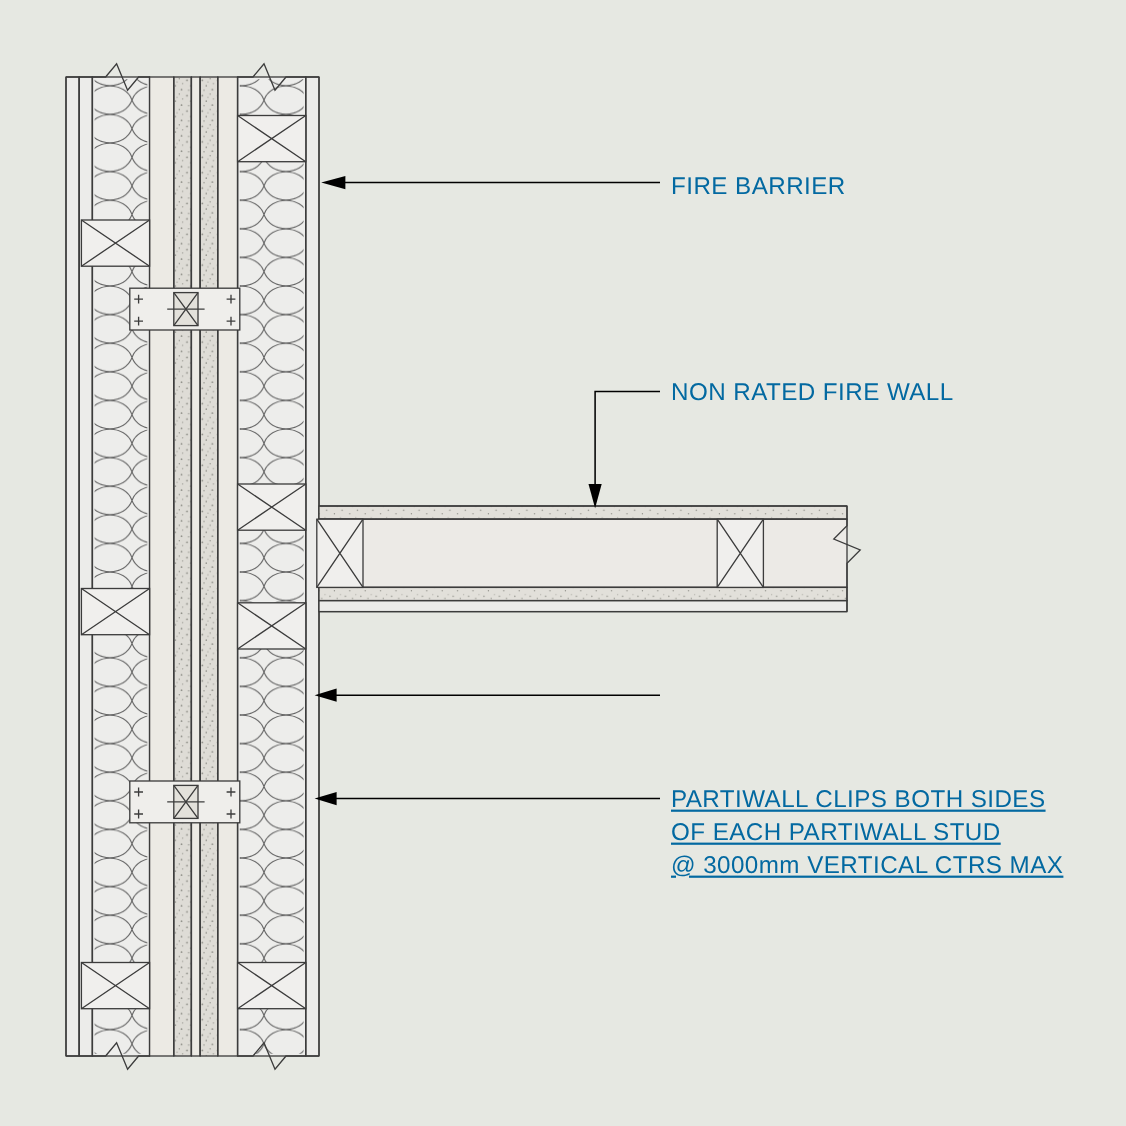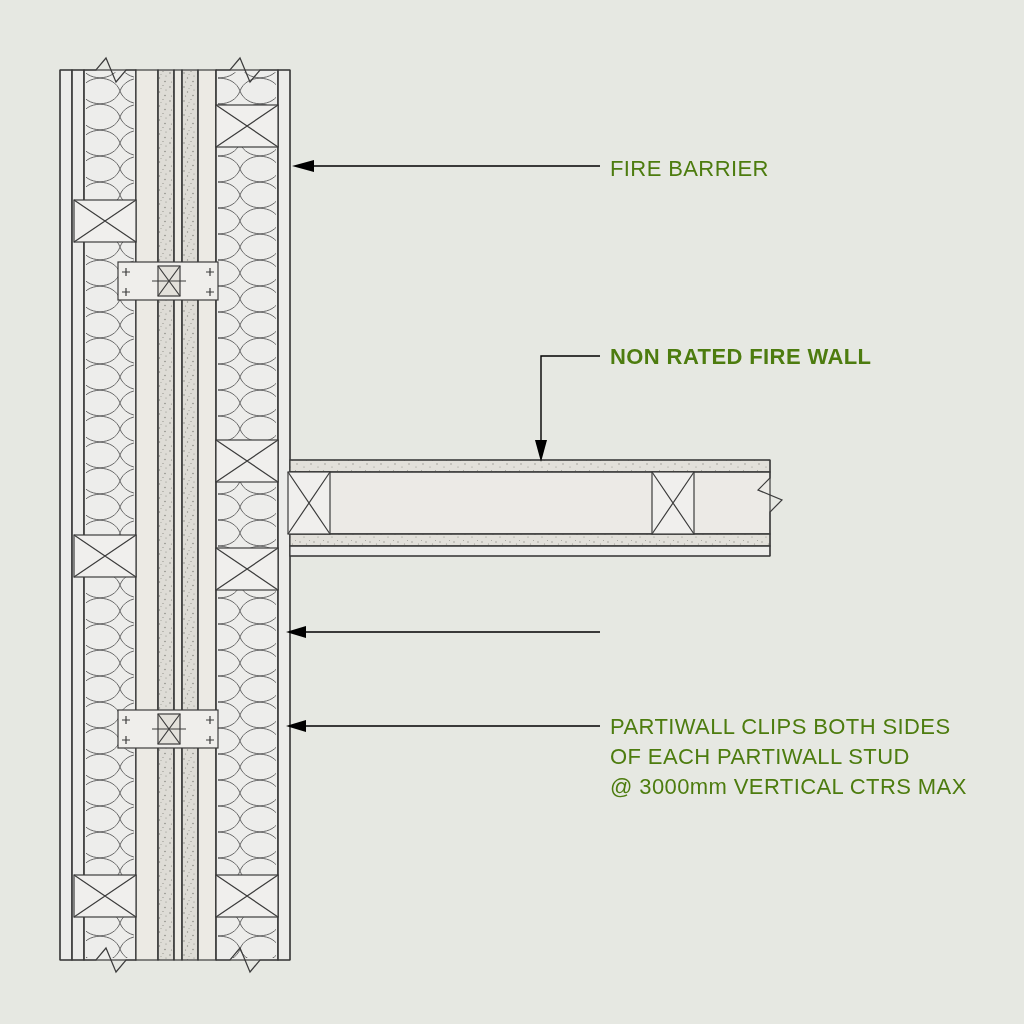--- a/index.html
+++ b/index.html
@@ -17,31 +17,31 @@
   }
   #drawing {
     position: absolute;
     left: 0;
     top: 0;
     width: 1024px;
     height: 1024px;
   }
   .label {
     position: absolute;
-    color: #4d7c0f;
+    color: #0369a1;
     font-size: 22px;
     letter-spacing: 0.4px;
     line-height: 30px;
     white-space: pre;
     font-family: "Liberation Sans", sans-serif;
   }
   #label-fire-barrier { left: 610px; top: 154px; }
-  #label-non-rated    { left: 610px; top: 342px; font-weight: bold; }
+  #label-non-rated    { left: 610px; top: 342px; }
   #label-insulation   { left: 610px; top: 620px; }
-  #label-clips        { left: 610px; top: 712px; }
+  #label-clips        { left: 610px; top: 712px; text-decoration: underline; }
 </style>
 </head>
 <body>
 
 <div id="root">
 
   <svg id="drawing" viewBox="0 0 1024 1024">
     <defs>
 
       <pattern id="insul" x="0" y="0" width="40" height="26" patternUnits="userSpaceOnUse">

